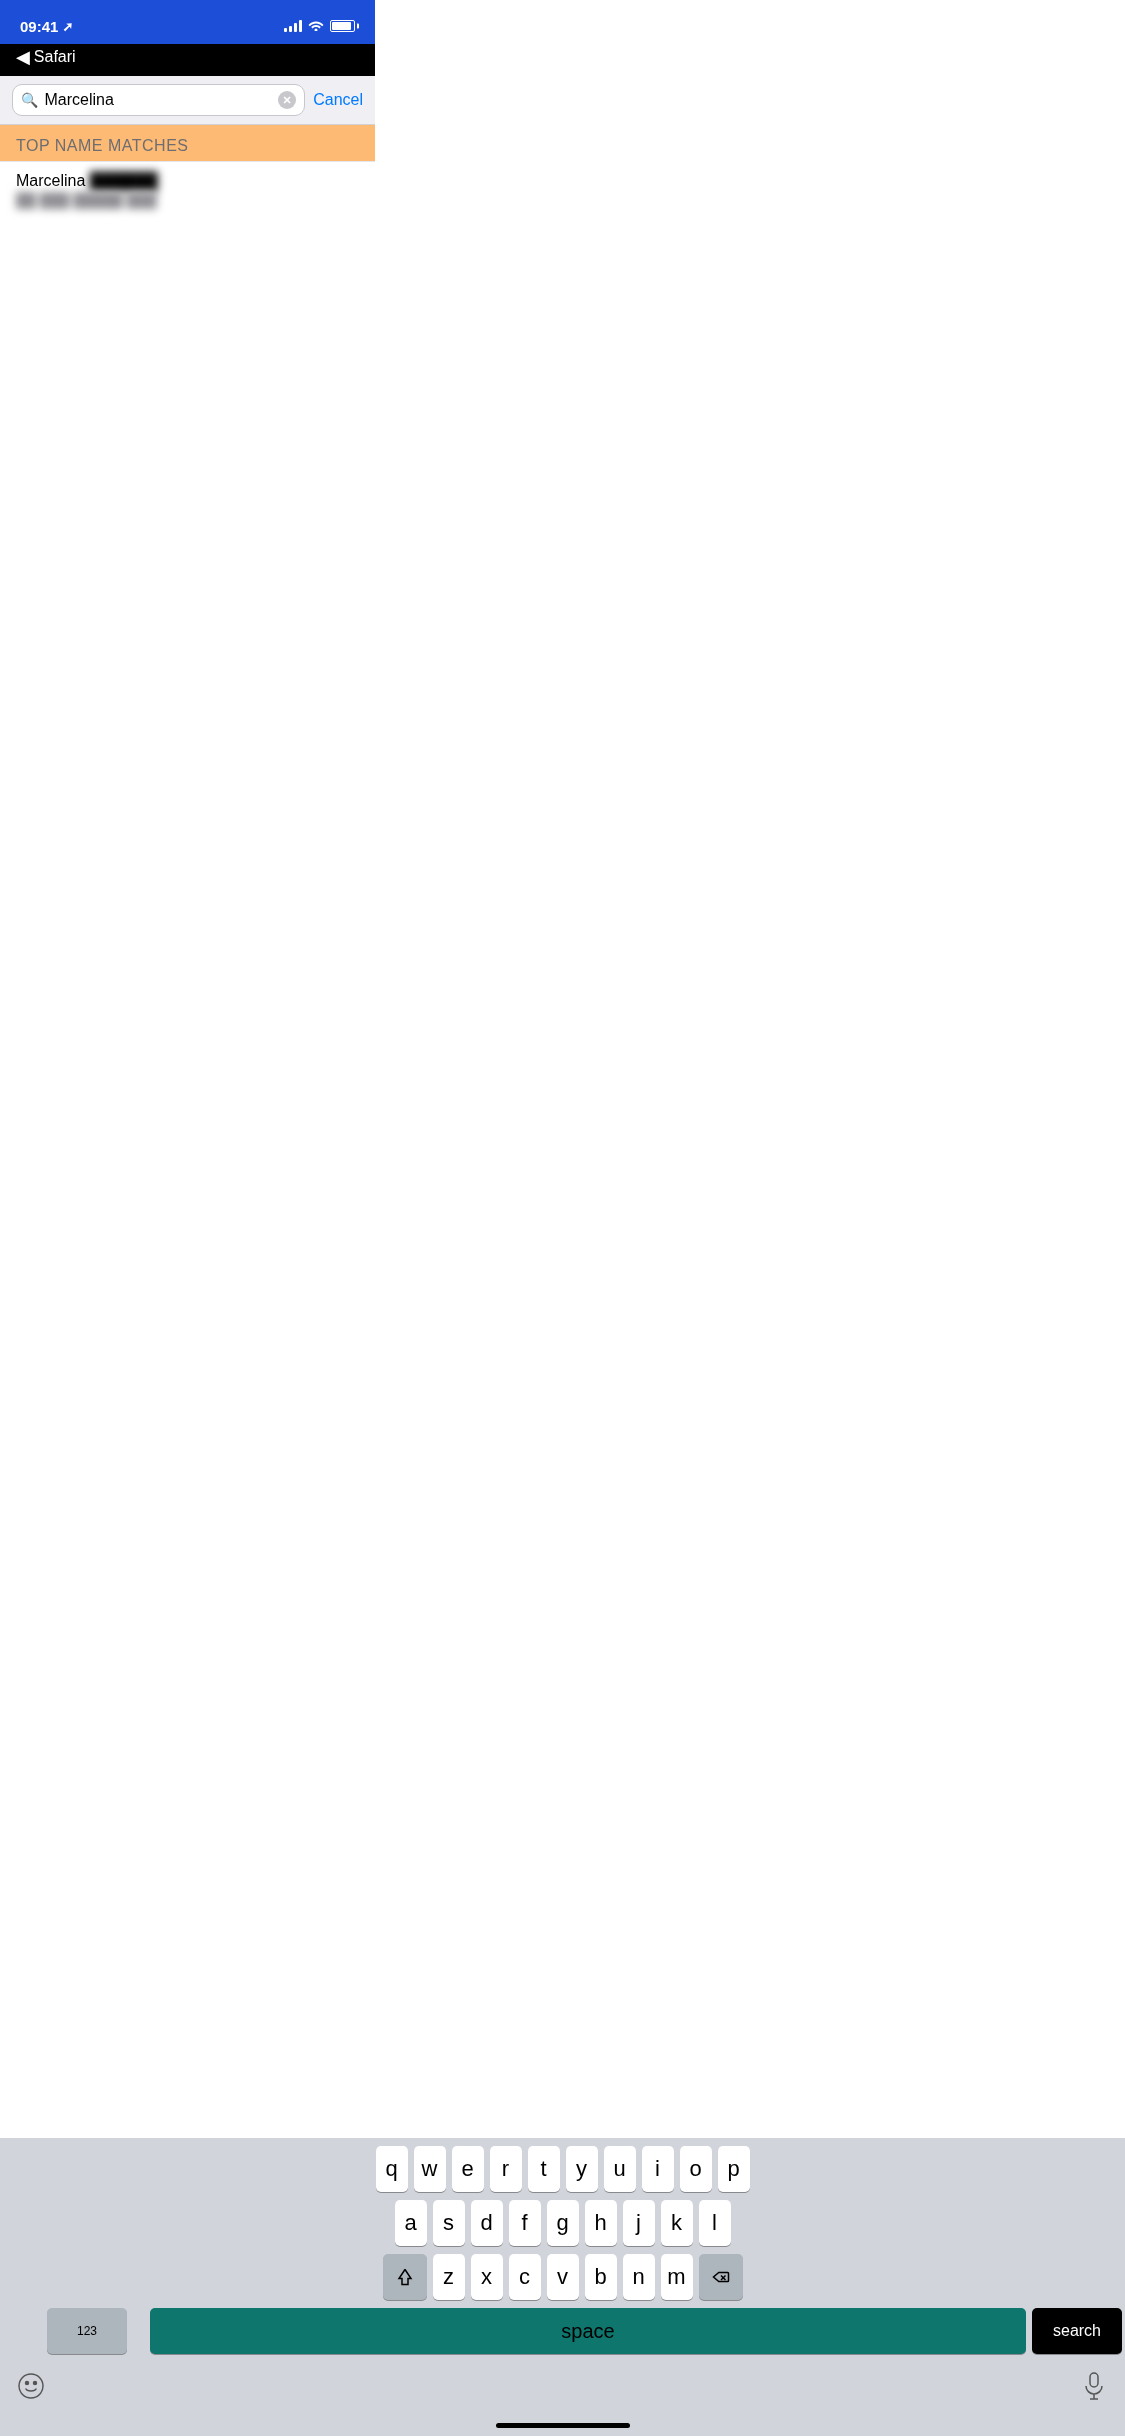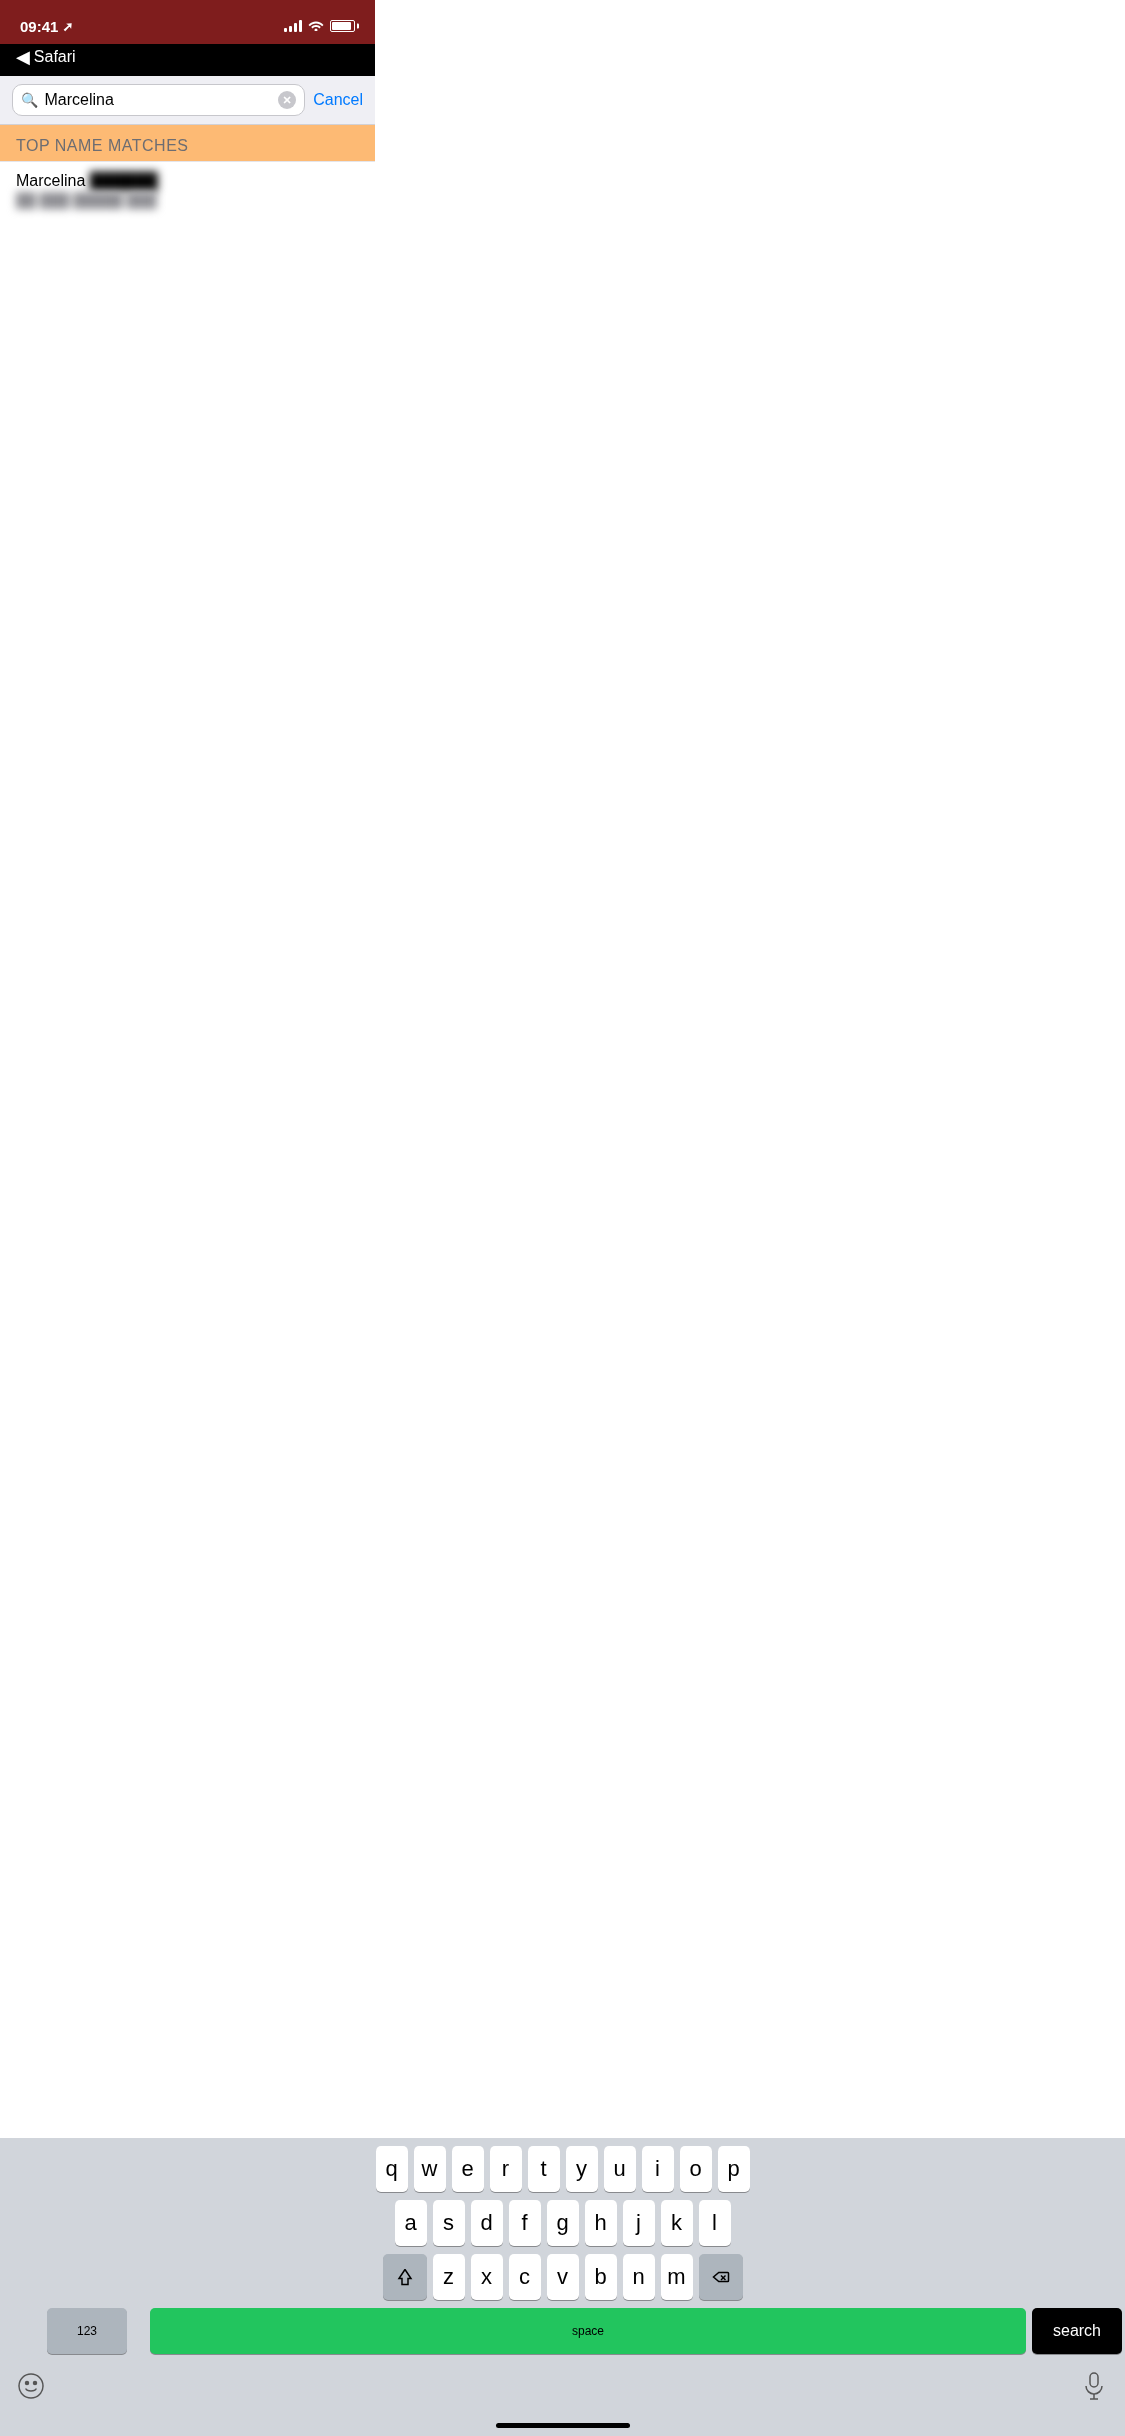--- a/index.html
+++ b/index.html
@@ -7,21 +7,21 @@
     body {
       width: 375px;
       height: 812px;
       font-family: -apple-system, 'Helvetica Neue', sans-serif;
       background: #fff;
       overflow: hidden;
     }
 
     
     .status-bar {
-      background: #7f1d1d;
+      background: #1d4ed8;
       color: #fff;
       display: flex;
       align-items: center;
       justify-content: space-between;
       padding: 14px 20px 6px 20px;
       height: 44px;
     }
     .status-left {
       display: flex;
       align-items: center;
@@ -202,22 +202,22 @@
     }
     .key.wide {
       max-width: none;
       flex: 1.5;
       background: #adb5bd;
       color: #000;
     }
     .key.space-key {
       flex: 4;
       max-width: none;
-      font-size: 12px;
-      background: #22c55e;
+      font-size: 20px;
+      background: #0f766e;
       margin-left: 17px;
     }
     .key.search-key {
       flex: 2;
       max-width: none;
       background: #000000;
       color: #fff;
       font-size: 16px;
     }
     .key.shift-key {

